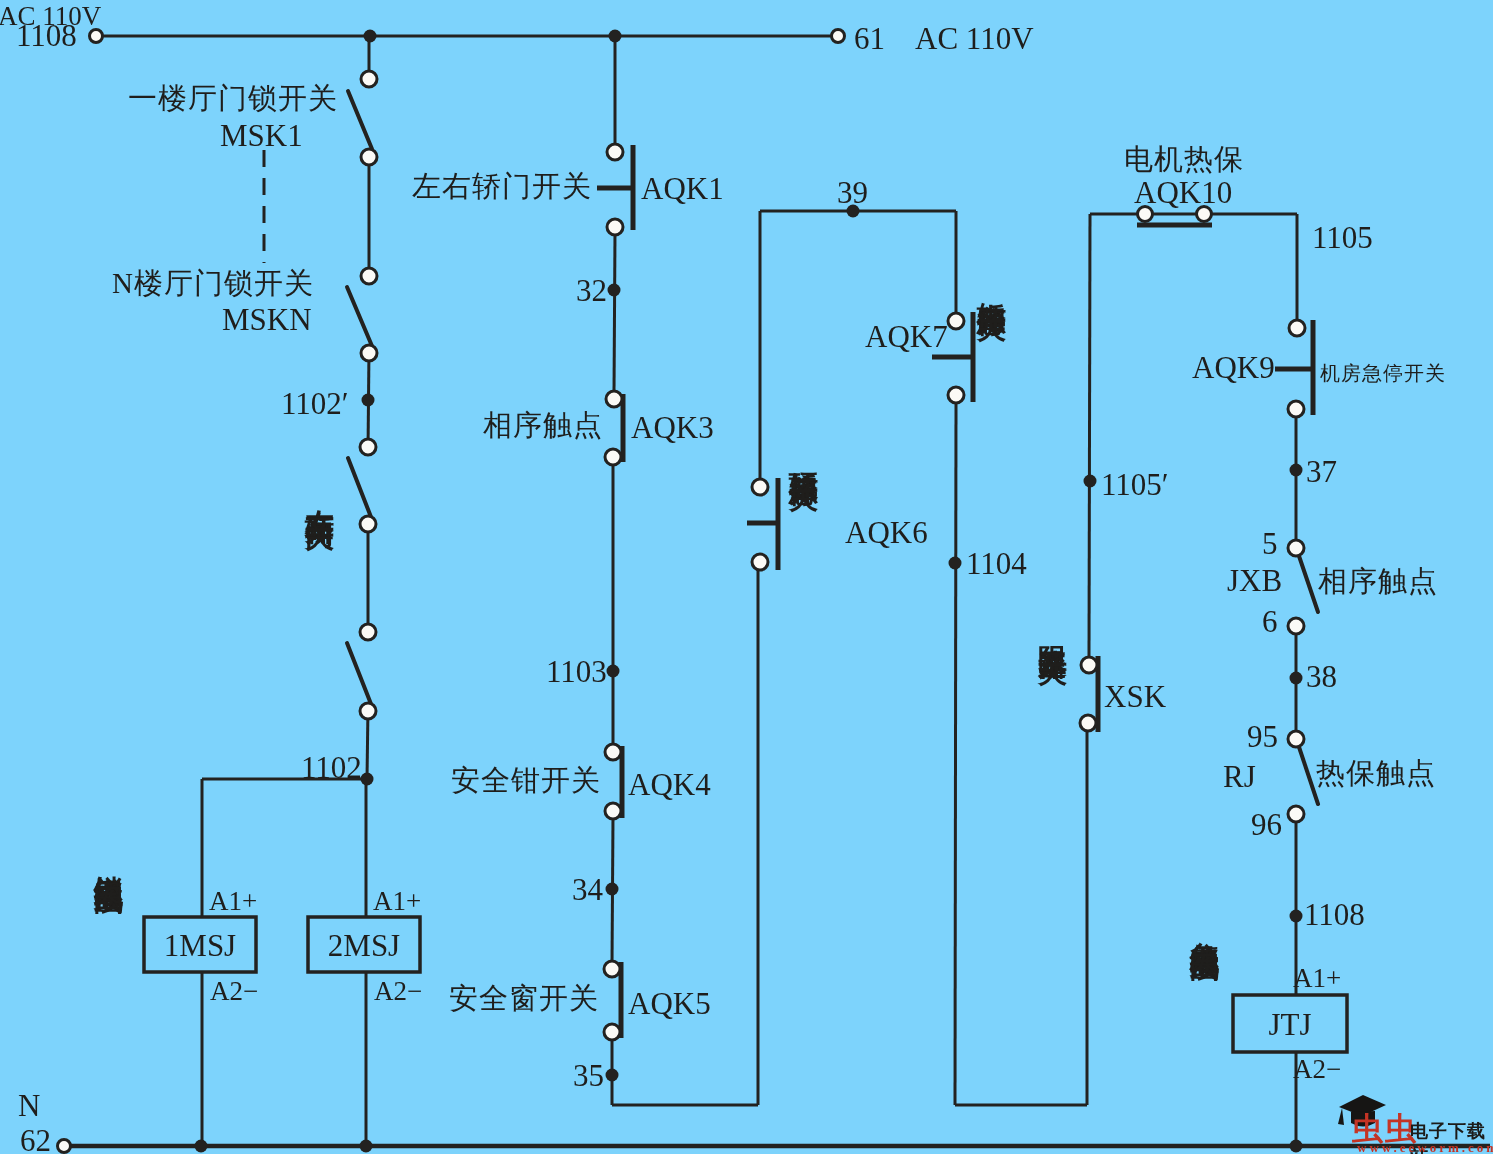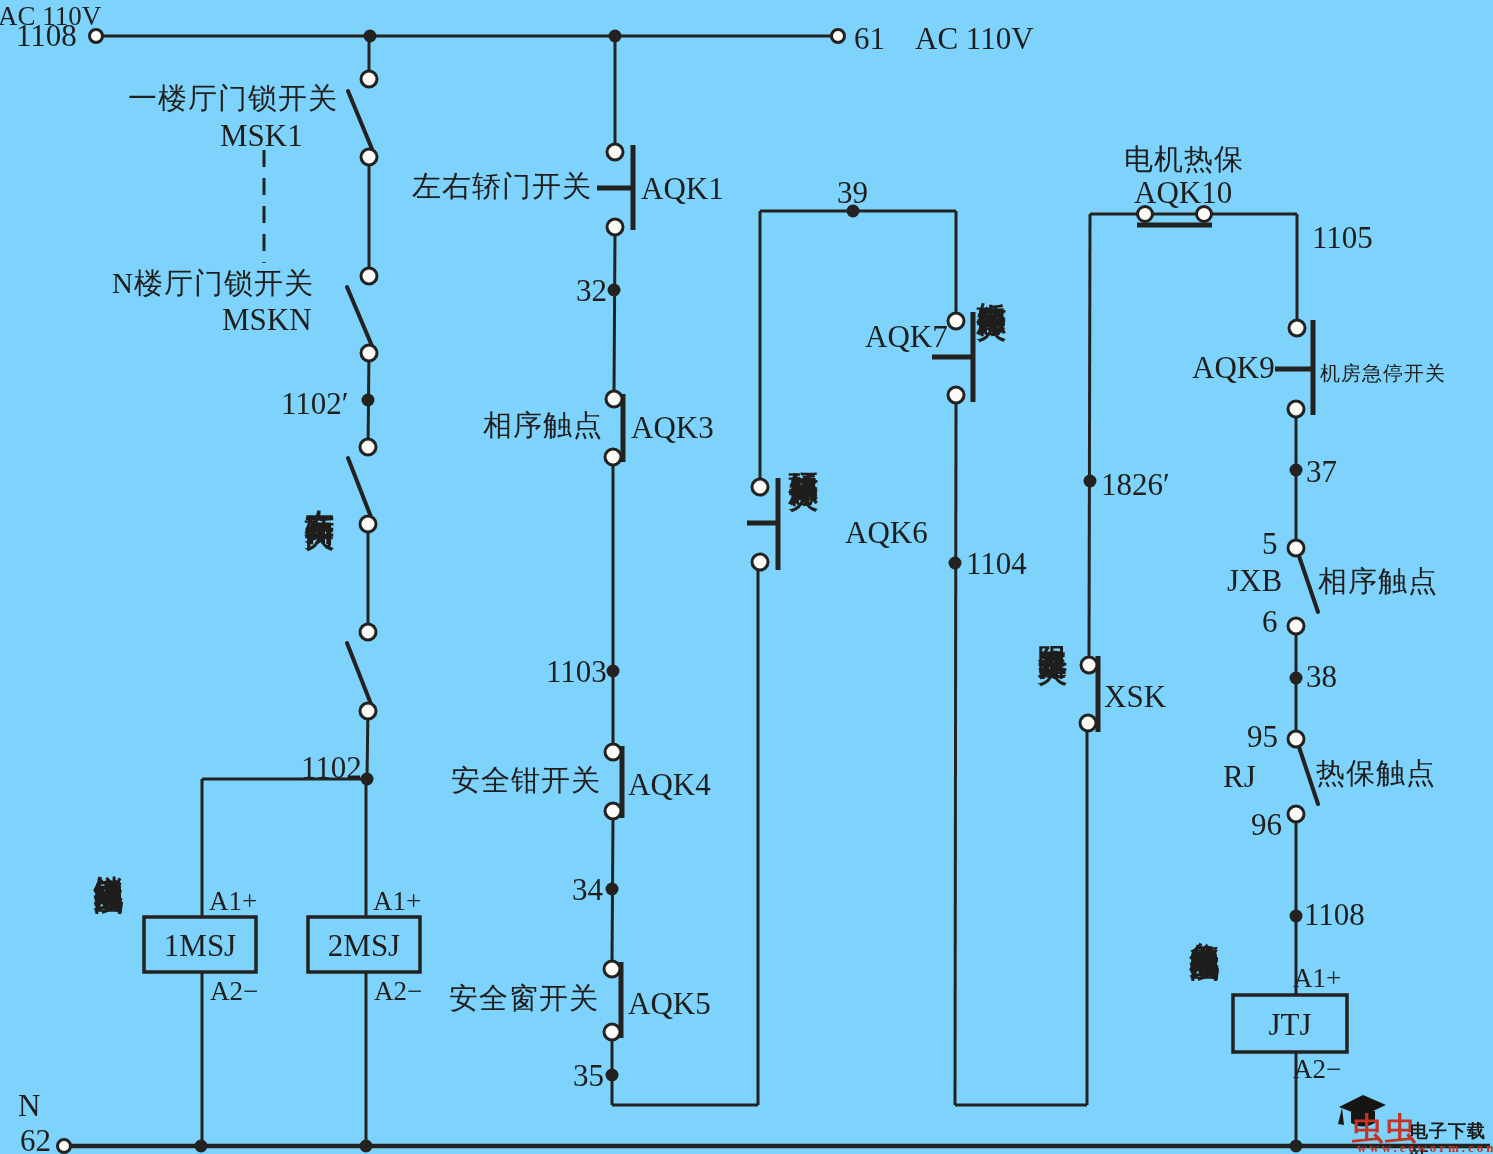--- a/index.html
+++ b/index.html
@@ -189,21 +189,21 @@
 <span class="lbl ref" style="left:628px;top:988px">AQK5</span>
 <span class="lbl num" style="left:573px;top:1060px">35</span>
 <span class="lbl num" style="left:837px;top:177px">39</span>
 <span class="lbl vert" style="left:789px;top:448px">轿顶急停开关</span>
 <span class="lbl ref" style="left:845px;top:517px">AQK6</span>
 <span class="lbl ref" style="left:865px;top:321px">AQK7</span>
 <span class="lbl vert" style="left:977px;top:278px">轿内急停开关</span>
 <span class="lbl num" style="left:966px;top:548px">1104</span>
 <span class="lbl vert" style="left:1038px;top:624px">限速器开关</span>
 <span class="lbl ref" style="left:1104px;top:681px">XSK</span>
-<span class="lbl num" style="left:1101px;top:469px">1826′</span>
+<span class="lbl num" style="left:1101px;top:469px">1105′</span>
 
 <span class="lbl cn" style="left:1124px;top:145px">电机热保</span>
 <span class="lbl ref" style="left:1134px;top:177px">AQK10</span>
 <span class="lbl num" style="left:1312px;top:222px">1105</span>
 <span class="lbl ref" style="left:1192px;top:352px">AQK9</span>
 <span class="lbl cn" style="left:1320px;top:363px;font-size:20px">机房急停开关</span>
 <span class="lbl num" style="left:1306px;top:456px">37</span>
 <span class="lbl num" style="left:1262px;top:528px">5</span>
 <span class="lbl ref" style="left:1227px;top:565px">JXB</span>
 <span class="lbl cn" style="left:1318px;top:567px">相序触点</span>

